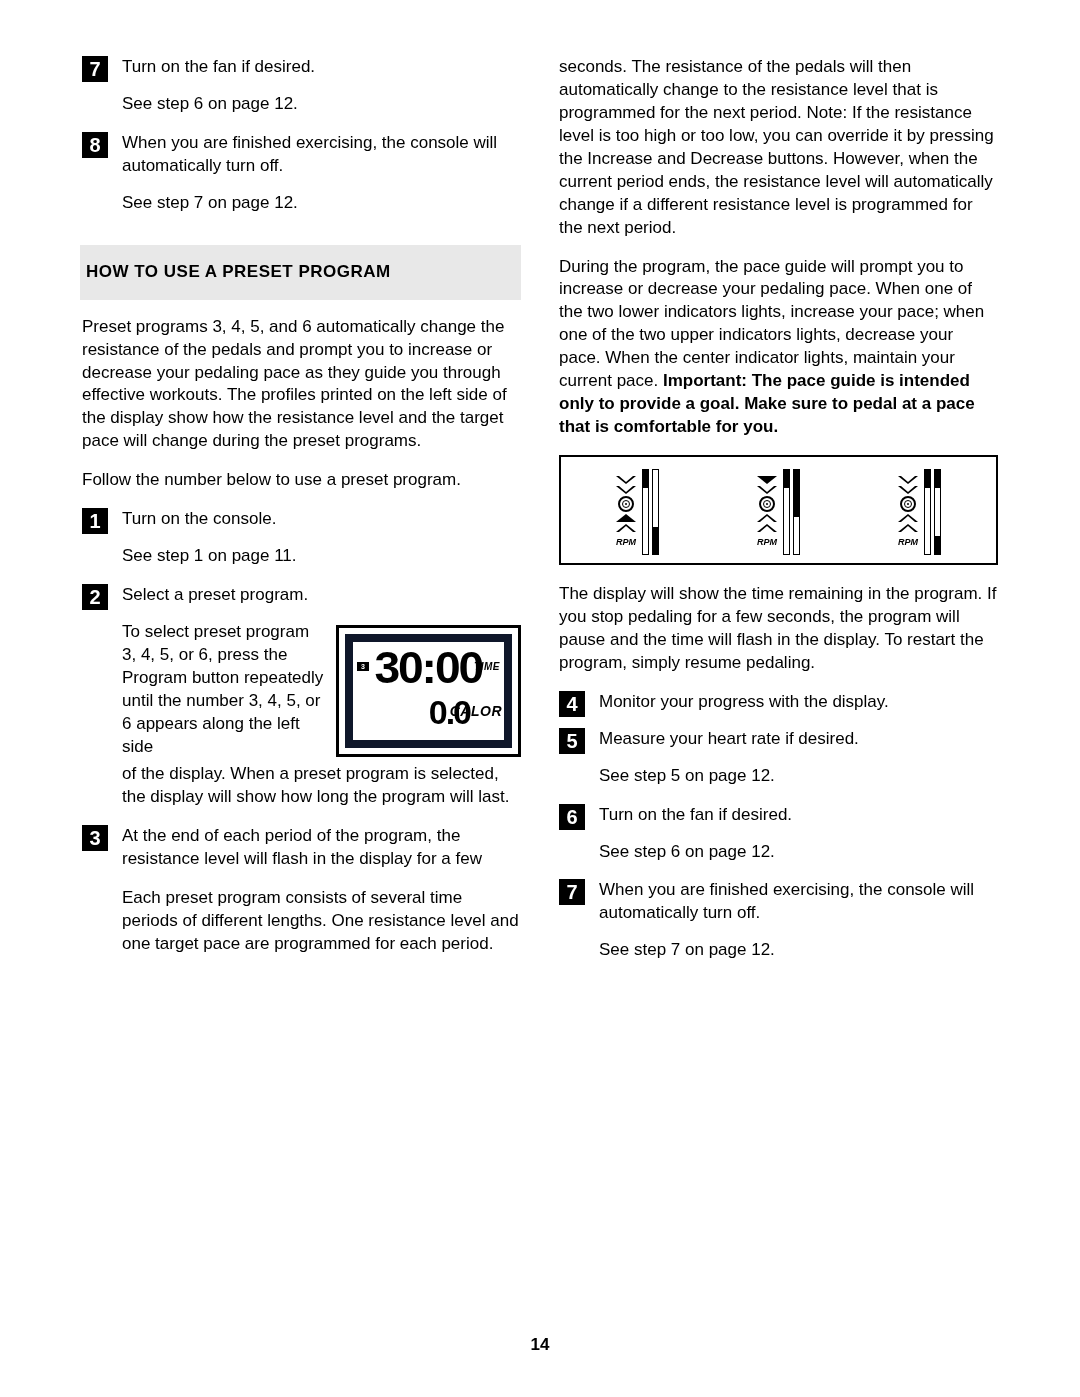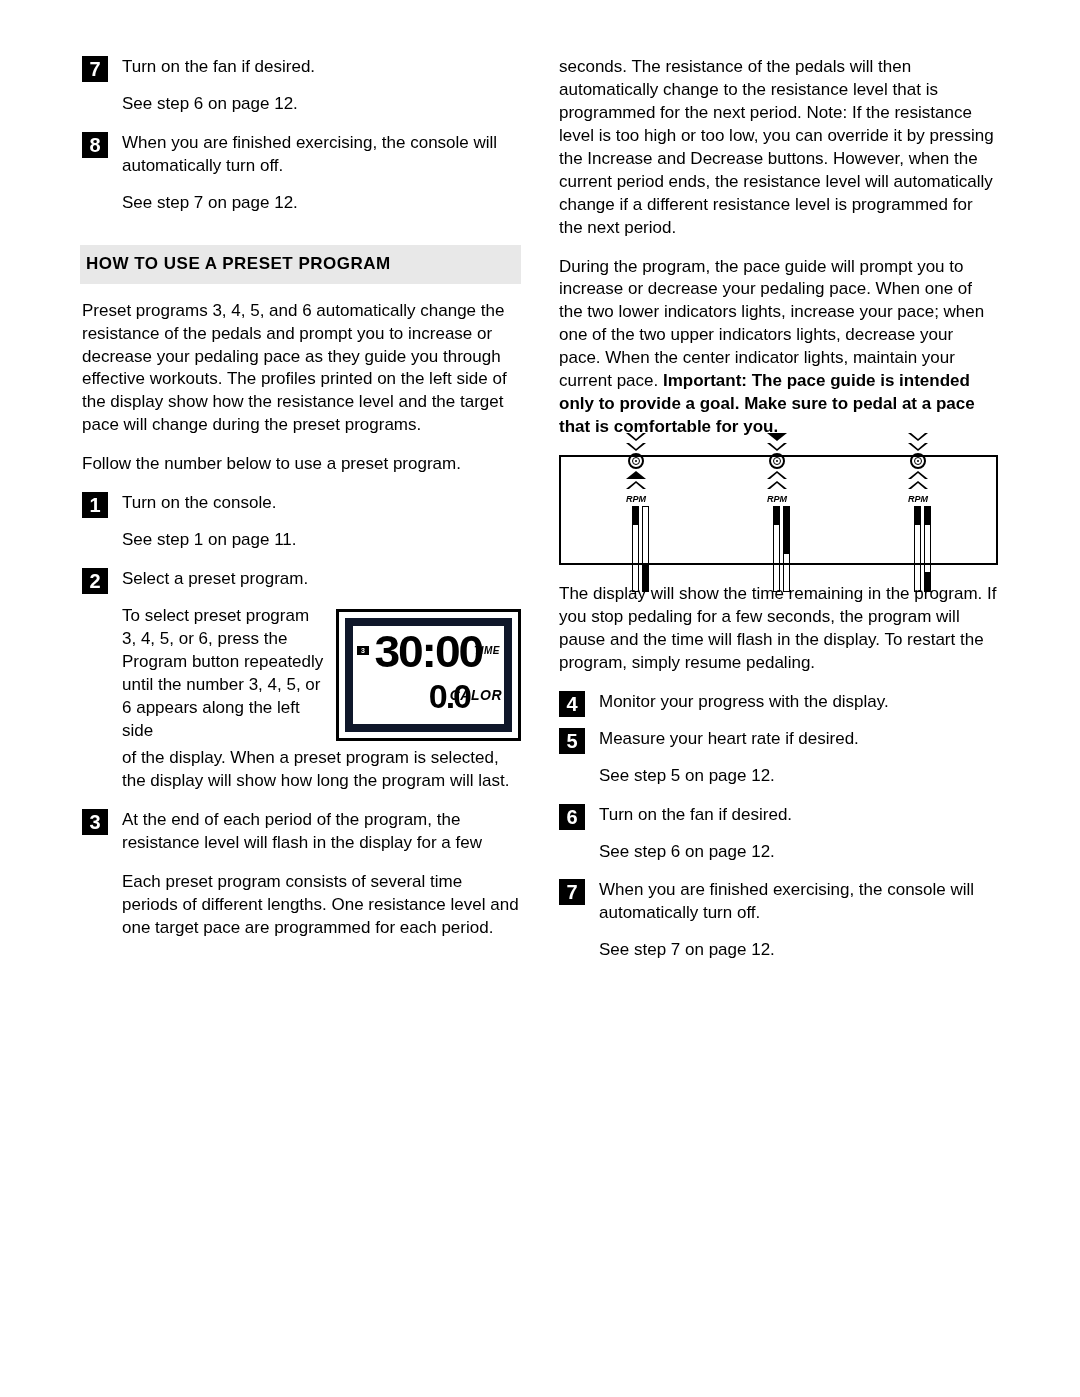--- a/index.html
+++ b/index.html
@@ -46,21 +46,21 @@
   .step-title {
     font-weight: normal;
     margin: 0 0 14px 0;
   }
   .step-body {
     margin: 0 0 16px 0;
   }
   .section-hdr {
     background: #e8e8e8;
     font-weight: bold;
-    padding: 8px 6px;
+    padding: 16px 6px;
     margin: 30px 0 16px -2px;
     letter-spacing: 0.5px;
   }
   .para {
     margin: 0 0 16px 0;
   }
   .bold { font-weight: bold; }
   .lcd-wrap {
     float: right;
     width: 185px;
@@ -140,22 +140,21 @@
     padding: 8px 6px 4px 6px;
     margin: 6px 0 18px 0;
     display: flex;
     justify-content: space-around;
     align-items: center;
     height: 110px;
     box-sizing: border-box;
   }
   .pace-col {
     display: flex;
-    align-items: flex-start;
-    flex-direction: column;
+    align-items: center;
   }
   .pace-ind {
     display: flex;
     flex-direction: column;
     align-items: center;
   }
   .tri {
     width: 0; height: 0;
     border-left: 10px solid transparent;
     border-right: 10px solid transparent;
@@ -368,13 +367,14 @@
 
       <div class="step">
         <div class="step-num">7</div>
         <p class="step-title">When you are finished exercising, the console will automatically turn off.</p>
         <p class="step-body">See step 7 on page 12.</p>
       </div>
 
     </div>
   </div>
 
+  <div class="page-num">14</div>
 </div>
 
 </body></html>

